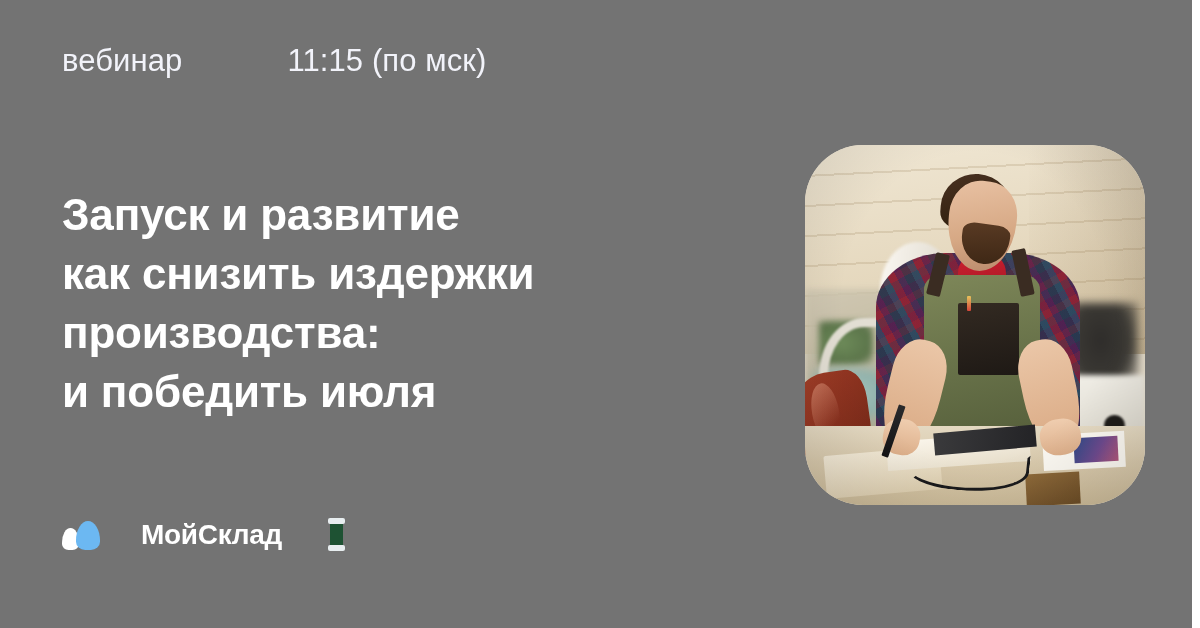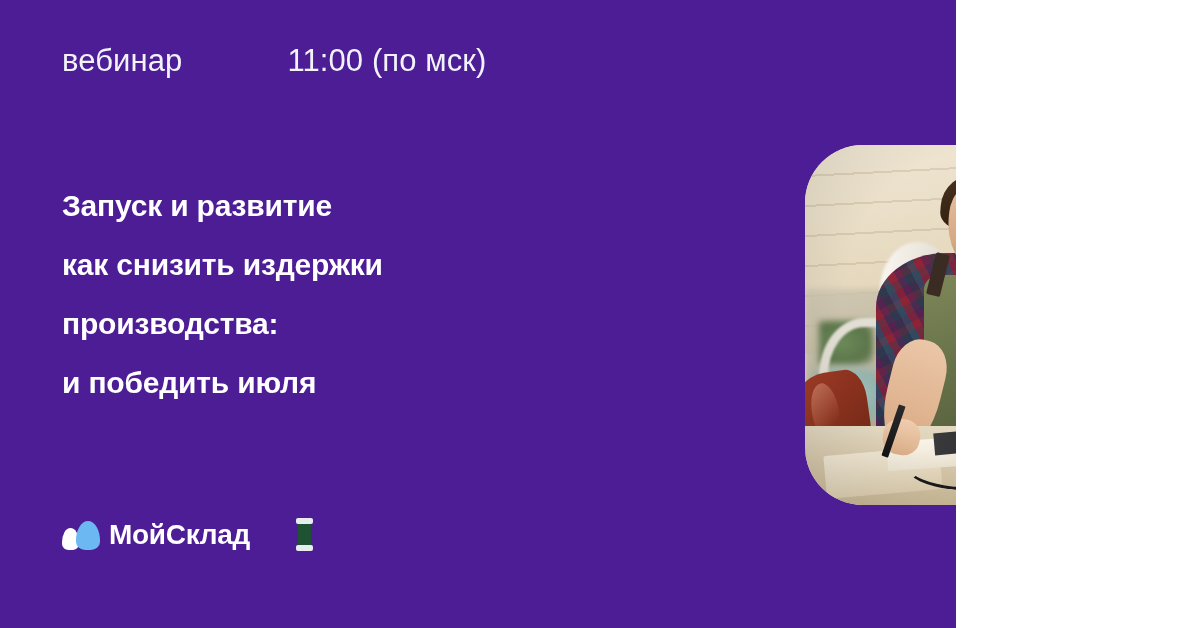--- a/index.html
+++ b/index.html
@@ -7,23 +7,23 @@
     margin: 0;
     padding: 0;
     background: #ffffff;
   }
   body {
     font-family: "Liberation Sans", "DejaVu Sans", sans-serif;
   }
 
   .banner {
     position: relative;
-    width: 956px;
+    width: 1192px;
     height: 628px;
-    background: #4c1d95;
+    background: #737373;
     overflow: hidden;
   }
 
   
   .meta-row {
     position: absolute;
     left: 62px;
     top: 44px;
     display: flex;
     align-items: baseline;
@@ -40,21 +40,21 @@
   .meta-gap-2 { width: 52px; }
   .meta-gap { flex: 0 0 auto; }
 
   
   .headline {
     position: absolute;
     left: 62px;
     top: 156px;
     width: 660px;
     color: #FFFFFF;
-    font-size: 30px;
+    font-size: 44px;
     font-weight: 700;
     line-height: 59px;
     letter-spacing: -0.2px;
   }
   .headline .line { display: block; }
 
   
   .logo-row {
     position: absolute;
     left: 62px;
@@ -92,20 +92,21 @@
     height: 29px;
     background: #6CB8F2;
     border-radius: 52% 52% 40% 40% / 70% 70% 30% 30%;
   }
   .ms-text {
     color: #FFFFFF;
     font-size: 28px;
     font-weight: 700;
     letter-spacing: -0.3px;
     line-height: 1;
+    margin-left: 32px;
   }
 
   .sm-mark {
     position: relative;
     width: 17px;
     height: 33px;
     margin-right: 7px;
     flex: 0 0 auto;
   }
   .sm-spool-body {
@@ -524,21 +525,21 @@
 </style>
 </head>
 <body>
 
 <div class="banner">
 
   <div class="meta-row">
     <span class="meta-item">вебинар</span>
     <span class="meta-gap meta-gap-1"></span>
     <span class="meta-gap meta-gap-2"></span>
-    <span class="meta-item">11:00 (по мск)</span>
+    <span class="meta-item">11:15 (по мск)</span>
   </div>
 
   <h1 class="headline">
     <span class="line">Запуск и развитие</span>
     <span class="line">как снизить издержки</span>
     <span class="line">производства:</span>
     <span class="line">и победить июля</span>
   </h1>
 
   <div class="logo-row">

